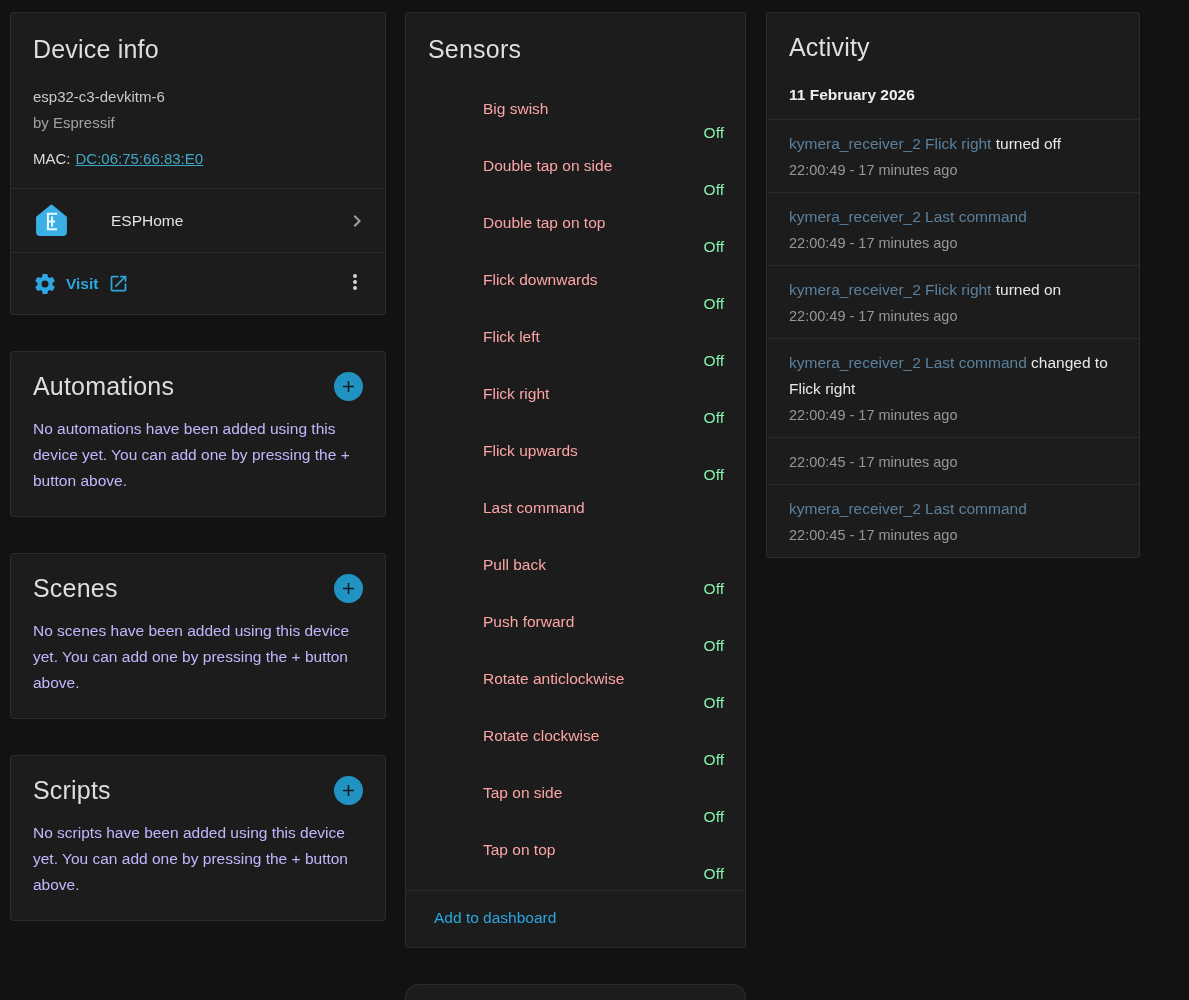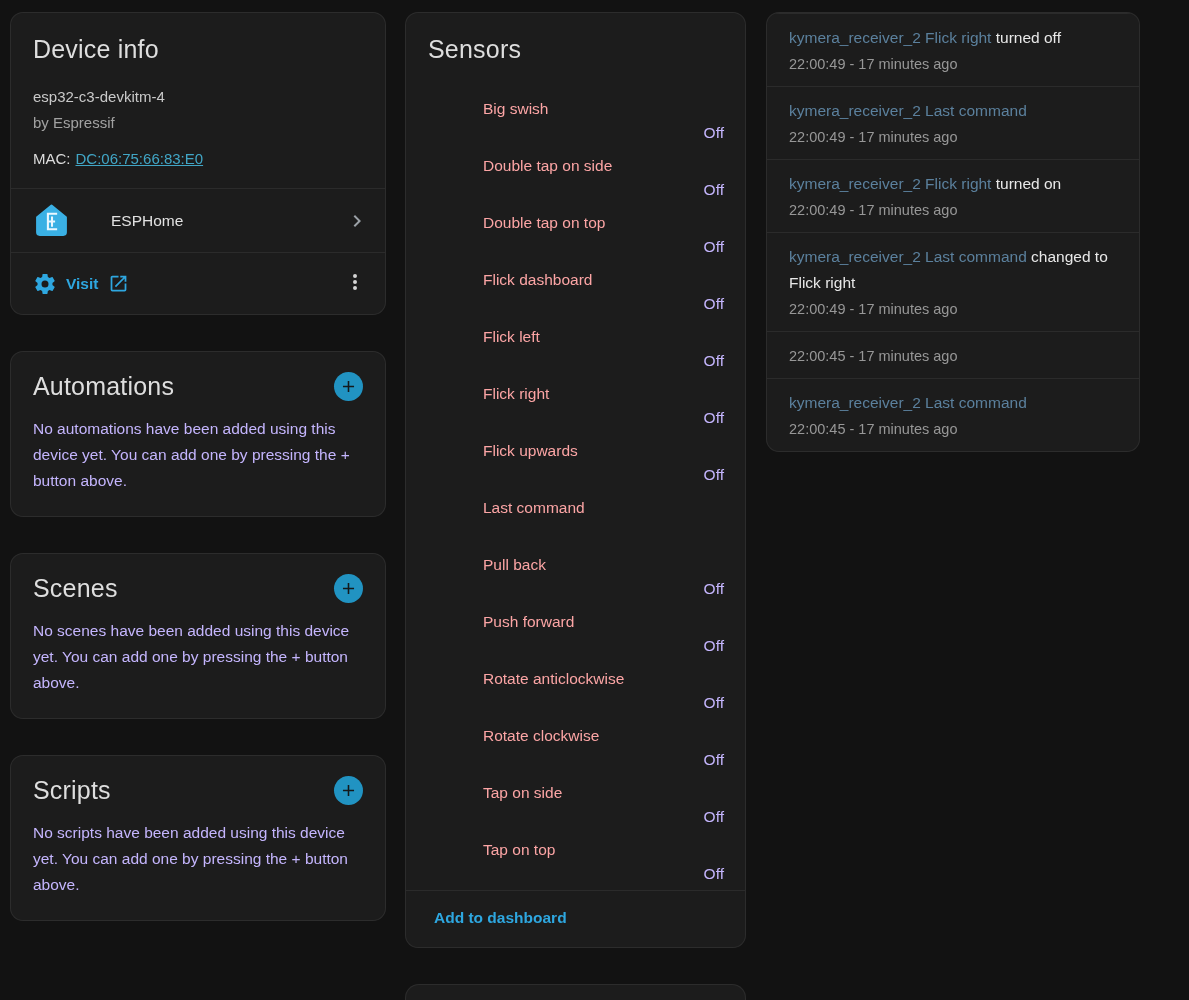--- a/index.html
+++ b/index.html
@@ -11,21 +11,21 @@
     overflow: hidden;
   }
   .page { display: flex; align-items: flex-start; padding: 12px 15px 0 10px; }
   .col-left  { width: 376px; flex: 0 0 auto; }
   .col-mid   { width: 341px; flex: 0 0 auto; margin-left: 19px; }
   .col-right { width: 374px; flex: 0 0 auto; margin-left: 20px; }
 
   .card {
     background: var(--card-bg, #1c1c1c);
     border: 1px solid rgba(255,255,255,0.07);
-    border-radius: 13px;
+    border-radius: 4px;
     color: var(--text-primary, #e6e6e6);
     overflow: hidden;
   }
   .card + .card { margin-top: 36px; }
 
   .card-title {
     font-size: 25px;
     font-weight: 400;
     color: #dedede;
     letter-spacing: 0.2px;
@@ -91,28 +91,28 @@
   .sensors-card { padding-top: 22px; }
   .sensors-card .card-title { padding: 0 22px; }
   .sensor-rows { margin-top: 16px; padding-bottom: 12px; }
   .sensor-row {
     height: 57px;
     display: flex; align-items: center; justify-content: space-between;
     padding: 0 21px 0 77px;
     cursor: pointer;
   }
   .sensor-name { font-size: 15.5px; color: #fca5a5; }
-  .sensor-state { font-size: 15.5px; color: #c4b5fd; margin-top: 48px; }
+  .sensor-state { font-size: 15.5px; color: #86efac; margin-top: 48px; }
   .card-footer {
     border-top: 1px solid var(--divider, #2b2b2b);
     padding: 18px 28px 20px 28px;
   }
   .add-dashboard-link {
     color: var(--accent-blue, #2ea7e0);
-    font-weight: bold; font-size: 15.5px;
+    font-weight: normal; font-size: 15.5px;
     text-decoration: none; cursor: pointer;
   }
   .partial-card {
     margin-top: 21px;
     height: 22px;
     border-radius: 14px 14px 0 0;
     border-bottom: none;
   }
 
   
@@ -129,21 +129,21 @@
 </head>
 <body>
 
 <div class="page">
 
   <div class="col-left">
 
     <div class="card">
       <div class="device-top">
         <div class="card-title">Device info</div>
-        <div class="device-line">esp32-c3-devkitm-4</div>
+        <div class="device-line">esp32-c3-devkitm-6</div>
         <div class="device-line dim">by Espressif</div>
         <div class="device-line spaced">
           <span class="mac-label">MAC:</span><a class="mac-link">DC:06:75:66:83:E0</a>
         </div>
       </div>
 
       <div class="integration-row">
         <svg class="esphome-icon" viewBox="0 0 36 36">
           <path d="M18 3.5 L32 14.8 V29.5 a2.5 2.5 0 0 1 -2.5 2.5 H6.5 A2.5 2.5 0 0 1 4 29.5 V14.8 Z" fill="#3ab0e4" stroke="#3ab0e4" stroke-width="2" stroke-linejoin="round"></path>
           <path d="M22.5 11.5 H14.5 V26.5 H22.5 M14.5 19 H20.5 M18.5 15 V23" fill="none" stroke="#eaf7ff" stroke-width="2" stroke-linecap="square"></path>
@@ -222,21 +222,21 @@
     <span class="sensor-name">Double tap on side</span>
     <span class="sensor-state">Off</span>
   </div>
 
   <div class="sensor-row">
     <span class="sensor-name">Double tap on top</span>
     <span class="sensor-state">Off</span>
   </div>
 
   <div class="sensor-row">
-    <span class="sensor-name">Flick dashboard</span>
+    <span class="sensor-name">Flick downwards</span>
     <span class="sensor-state">Off</span>
   </div>
 
   <div class="sensor-row">
     <span class="sensor-name">Flick left</span>
     <span class="sensor-state">Off</span>
   </div>
 
   <div class="sensor-row">
     <span class="sensor-name">Flick right</span>
@@ -285,20 +285,24 @@
 </div>
       <div class="card-footer">
         <a class="add-dashboard-link">Add to dashboard</a>
       </div>
     </div>
     <div class="card partial-card"></div>
   </div>
 
   <div class="col-right">
     <div class="card">
+      <div class="activity-header">
+        <div class="card-title">Activity</div>
+        <div class="activity-date">11 February 2026</div>
+      </div>
       <div class="activity-list" id="activity-list">
   <div class="activity-entry">
     <div class="entry-main"><a class="entry-link">kymera_receiver_2 Flick right</a><span class="entry-rest"> turned off</span></div>
     <div class="entry-time">22:00:49 - 17 minutes ago</div>
   </div>
 
   <div class="activity-entry">
     <div class="entry-main"><a class="entry-link">kymera_receiver_2 Last command</a><span class="entry-rest"></span></div>
     <div class="entry-time">22:00:49 - 17 minutes ago</div>
   </div>

